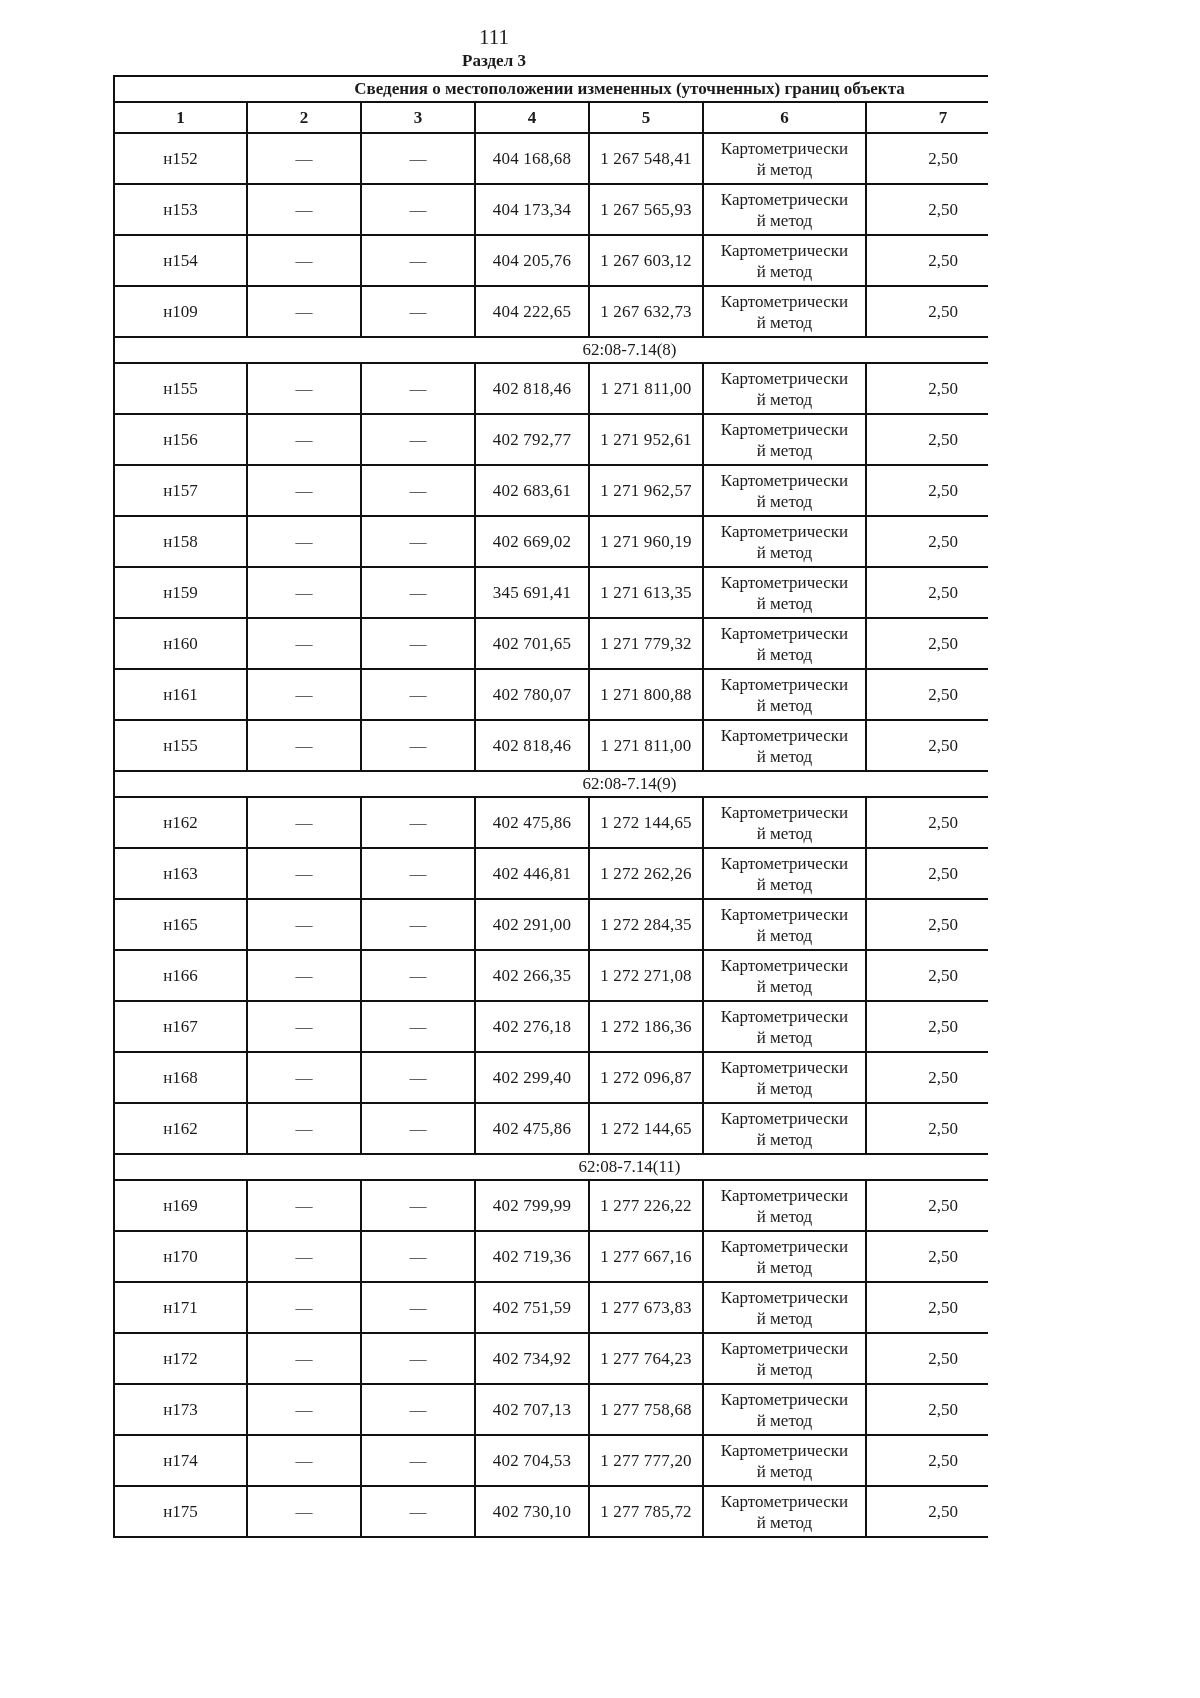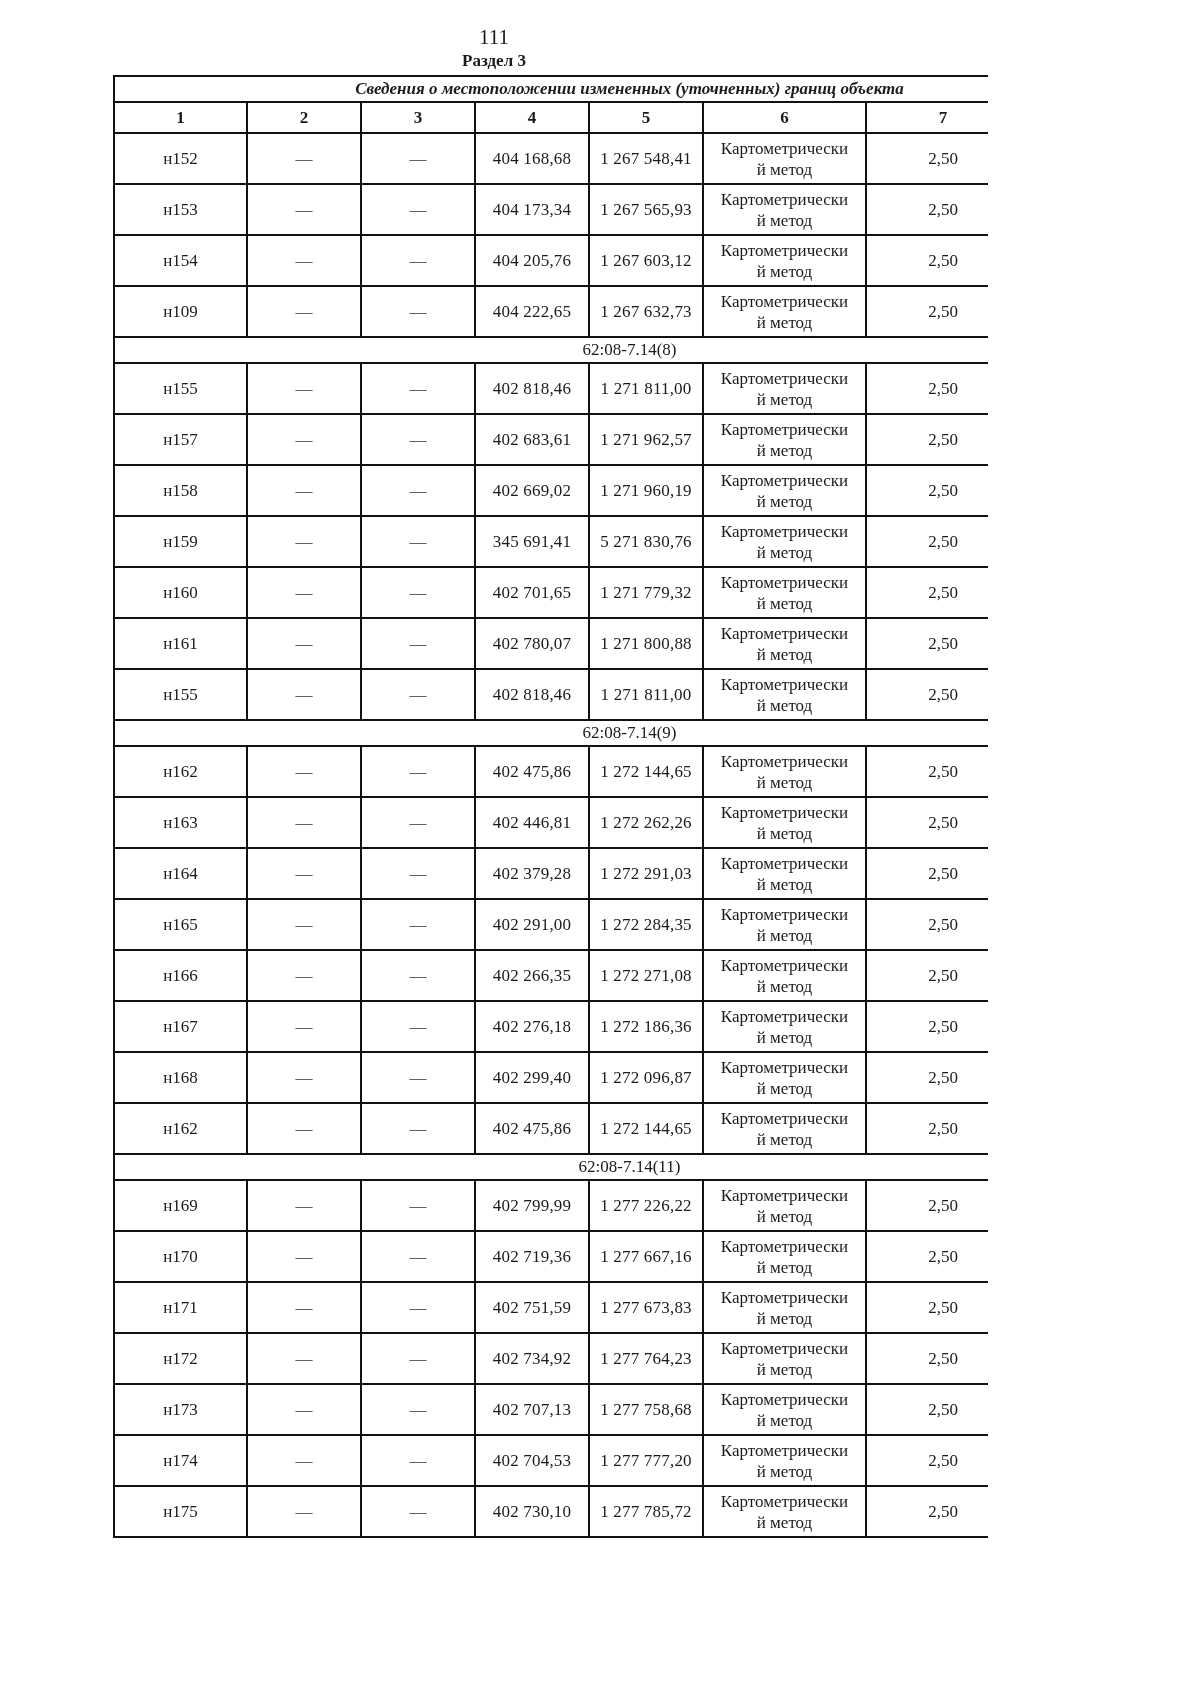--- a/index.html
+++ b/index.html
@@ -42,21 +42,20 @@
     text-align: center;
     vertical-align: middle;
     font-size: 17px;
     padding: 0;
     overflow: hidden;
   }
   td.title-cell {
     height: 24px;
     font-weight: bold;
     font-size: 17px;
-    font-style: italic;
   }
   td.colnum-cell {
     height: 29px;
     font-weight: bold;
   }
   tr.data-row td {
     height: 49px;
   }
   td.section-cell {
     height: 24px;
@@ -169,20 +168,33 @@
           <td class="num">402 818,46</td>
           <td class="num">1 271 811,00</td>
           <td class="method-cell">
             <div>Картометрически</div>
             <div>й метод</div>
           </td>
           <td>2,50</td>
           <td class="dash">—</td>
         </tr>
         <tr class="data-row">
+          <td>н156</td>
+          <td class="dash">—</td>
+          <td class="dash">—</td>
+          <td class="num">402 792,77</td>
+          <td class="num">1 271 952,61</td>
+          <td class="method-cell">
+            <div>Картометрически</div>
+            <div>й метод</div>
+          </td>
+          <td>2,50</td>
+          <td class="dash">—</td>
+        </tr>
+        <tr class="data-row">
           <td>н157</td>
           <td class="dash">—</td>
           <td class="dash">—</td>
           <td class="num">402 683,61</td>
           <td class="num">1 271 962,57</td>
           <td class="method-cell">
             <div>Картометрически</div>
             <div>й метод</div>
           </td>
           <td>2,50</td>
@@ -199,21 +211,21 @@
             <div>й метод</div>
           </td>
           <td>2,50</td>
           <td class="dash">—</td>
         </tr>
         <tr class="data-row">
           <td>н159</td>
           <td class="dash">—</td>
           <td class="dash">—</td>
           <td class="num">345 691,41</td>
-          <td class="num">5 271 830,76</td>
+          <td class="num">1 271 613,35</td>
           <td class="method-cell">
             <div>Картометрически</div>
             <div>й метод</div>
           </td>
           <td>2,50</td>
           <td class="dash">—</td>
         </tr>
         <tr class="data-row">
           <td>н160</td>
           <td class="dash">—</td>
@@ -268,33 +280,20 @@
           </td>
           <td>2,50</td>
           <td class="dash">—</td>
         </tr>
         <tr class="data-row">
           <td>н163</td>
           <td class="dash">—</td>
           <td class="dash">—</td>
           <td class="num">402 446,81</td>
           <td class="num">1 272 262,26</td>
-          <td class="method-cell">
-            <div>Картометрически</div>
-            <div>й метод</div>
-          </td>
-          <td>2,50</td>
-          <td class="dash">—</td>
-        </tr>
-        <tr class="data-row">
-          <td>н164</td>
-          <td class="dash">—</td>
-          <td class="dash">—</td>
-          <td class="num">402 379,28</td>
-          <td class="num">1 272 291,03</td>
           <td class="method-cell">
             <div>Картометрически</div>
             <div>й метод</div>
           </td>
           <td>2,50</td>
           <td class="dash">—</td>
         </tr>
         <tr class="data-row">
           <td>н165</td>
           <td class="dash">—</td>

